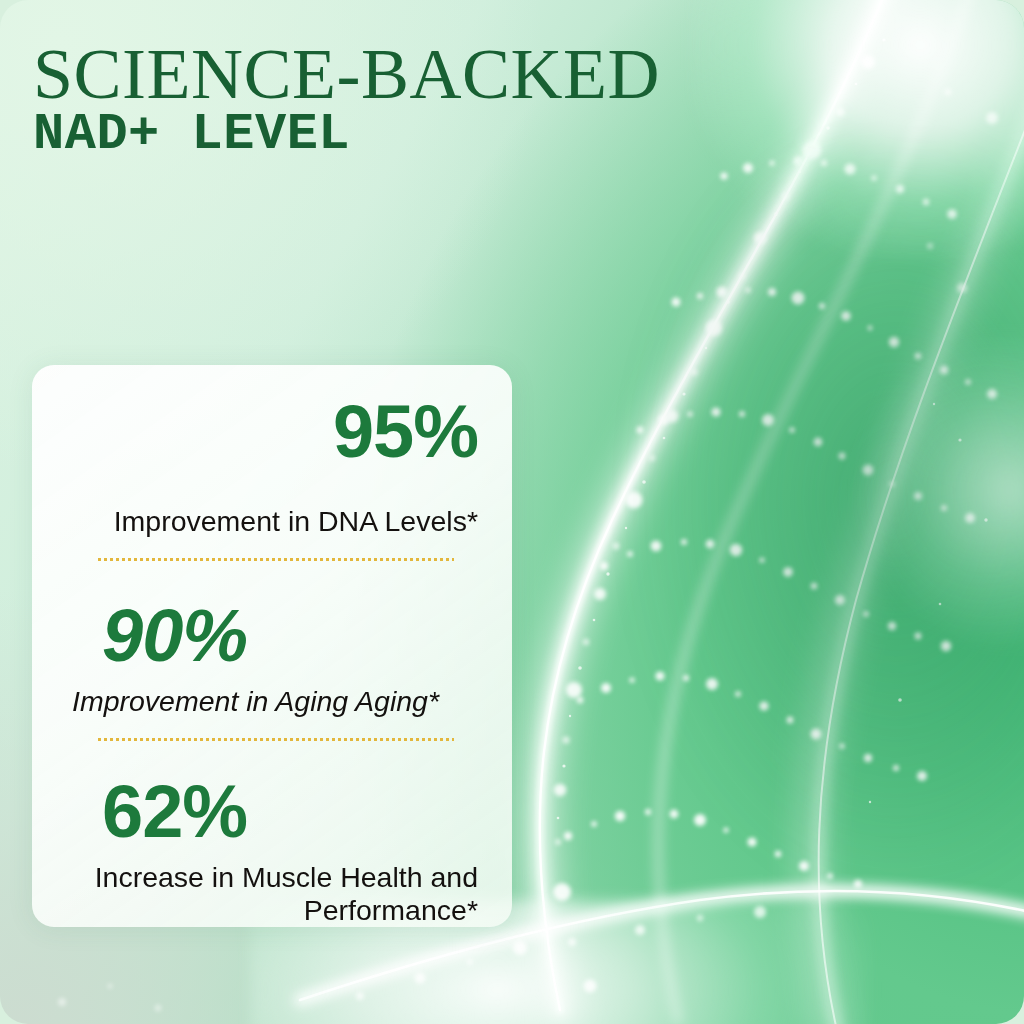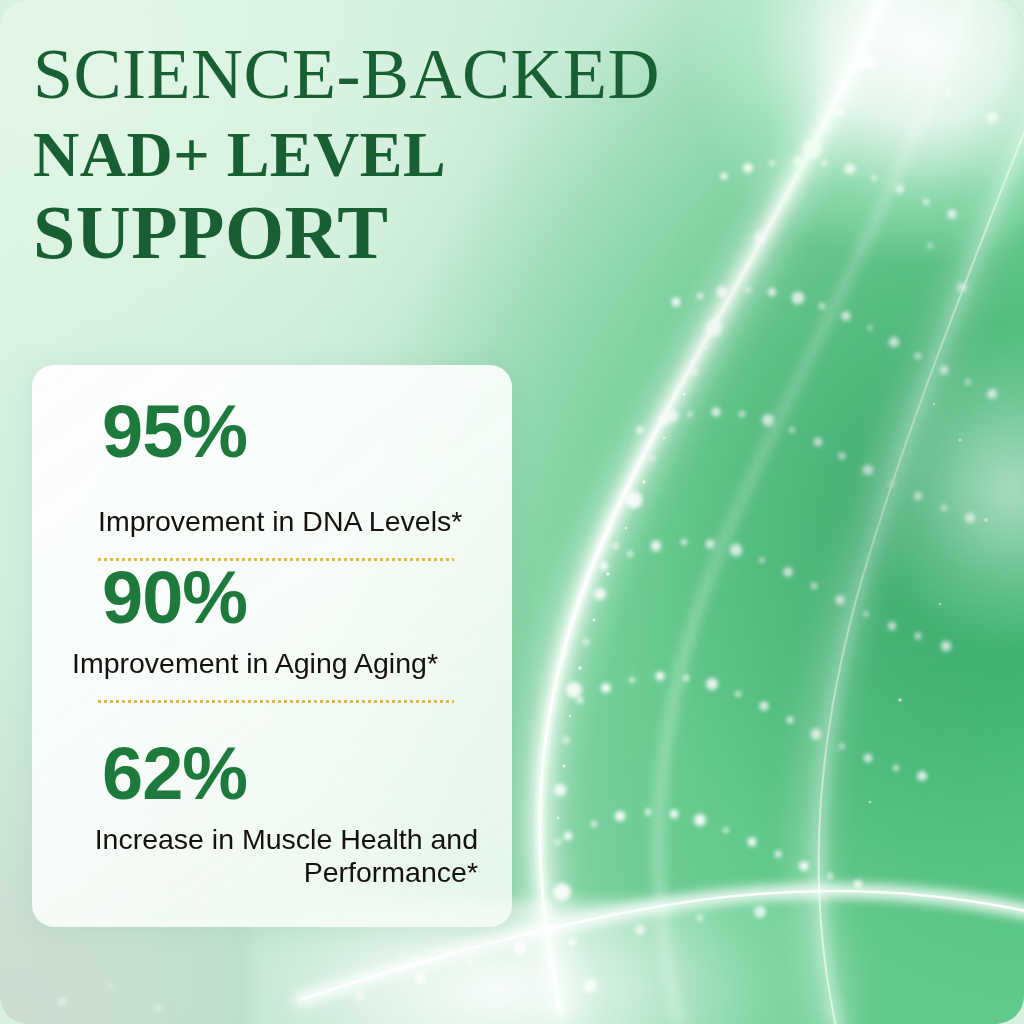--- a/index.html
+++ b/index.html
@@ -48,21 +48,21 @@
   }
 
   
   .headline{
     position:absolute;left:33px;top:40px;width:720px;
     font-family:"Liberation Serif", serif;
     color:#186033;line-height:.97;
     letter-spacing:.5px;
   }
   .hl-1{font-size:72px;font-weight:400;white-space:nowrap;}
-  .hl-2{font-size:64px;font-weight:700;margin-top:14px;white-space:nowrap;}
+  .hl-2{font-size:52px;font-weight:700;white-space:nowrap;font-family:Liberation Mono, monospace;}
   .hl-3{font-size:76px;font-weight:700;margin-top:10px;white-space:nowrap;}
 
   
   .card{
     position:absolute;left:32px;top:365px;width:480px;height:562px;
     border-radius:22px;
     background:linear-gradient(145deg, rgba(255,255,255,.93) 0%, rgba(253,255,253,.90) 45%, rgba(246,252,246,.82) 100%);
     box-shadow:0 2px 26px rgba(60,120,85,.10);
   }
   .card-inner{position:absolute;inset:0;padding:24px 34px 0 38px;box-sizing:border-box;}
@@ -76,26 +76,26 @@
   .stat-label{
     font-family:"Liberation Sans", sans-serif;
     font-size:28.5px;line-height:1.16;color:#14110f;
     font-weight:400;margin-top:12px;
   }
   .divider{
     height:3px;margin:20px 0 0 0;
     background-image:repeating-linear-gradient(to right,#e3b73c 0px,#e3b73c 3px,rgba(227,183,60,0) 3px,rgba(227,183,60,0) 6px);
   }
 
-  .s1{margin-top:6px;}
+  .s1{margin-top:6px;text-align:right;}
   .s1 .stat-num{margin-left:32px;}
   .s1 .stat-label{margin-left:28px;margin-top:36px;}
   .s1 .divider{margin-left:28px;margin-right:24px;}
 
-  .s2{}
+  .s2{margin-top:38px;font-style:italic;}
   .s2 .stat-num{margin-left:32px;}
   .s2 .stat-label{margin-left:2px;}
   .s2 .divider{margin-left:28px;margin-right:24px;}
 
   .s3{margin-top:34px;}
   .s3 .stat-num{margin-left:32px;}
   .s3 .stat-label{margin-left:0px;text-align:right;}
 </style>
 </head>
 <body>
@@ -325,21 +325,20 @@
 
     <div class="shade-r"></div>
     <div class="glowtop"></div>
     <div class="glowmid"></div>
     <div class="glowbot"></div>
   </div>
 
   <div class="headline">
     <div class="hl-1">SCIENCE-BACKED</div>
     <div class="hl-2">NAD+ LEVEL</div>
-    <div class="hl-3">SUPPORT</div>
   </div>
 
   <div class="card">
     <div class="card-inner">
 
       <div class="stat s1">
         <div class="stat-num">95%</div>
         <div class="stat-label">Improvement in DNA Levels*</div>
         <div class="divider"></div>
       </div>

